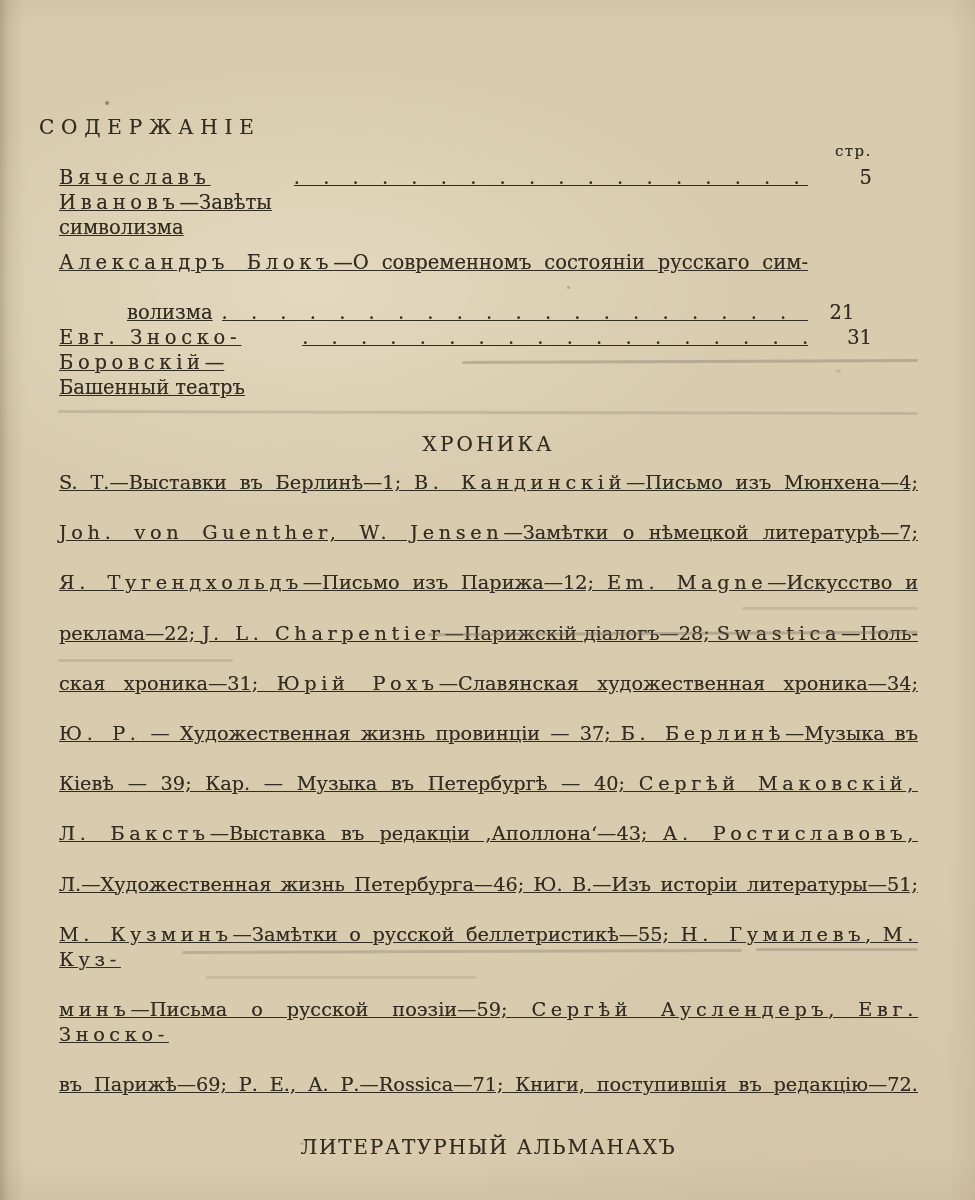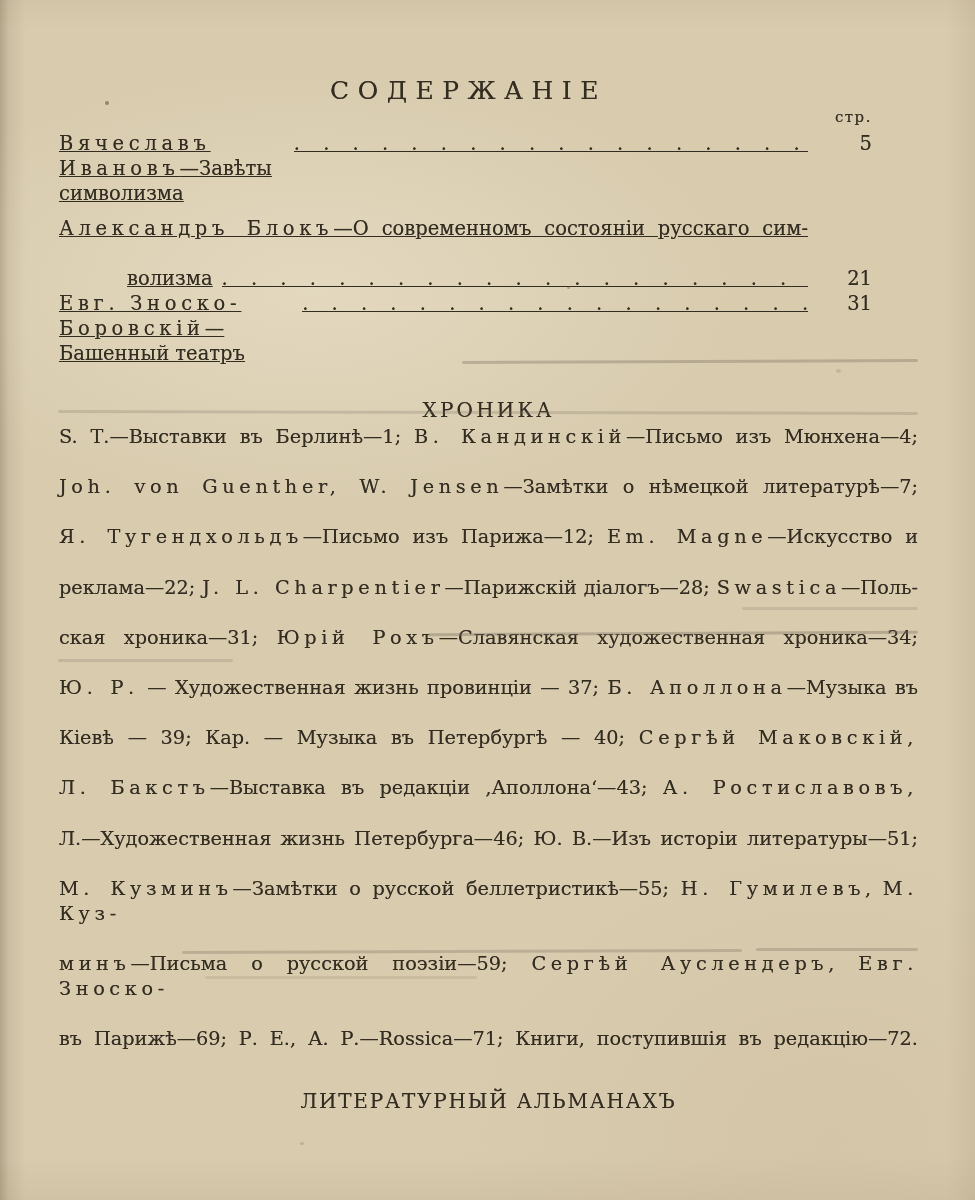--- a/index.html
+++ b/index.html
@@ -15,23 +15,23 @@
       linear-gradient(0deg, rgba(120,95,70,.08) 0px, transparent 45px),
       linear-gradient(180deg, rgba(120,95,70,.06) 0px, transparent 30px),
       #d8cbae;
     font-family:"DejaVu Serif","Liberation Serif",serif;
     color:#332c21;
   }
   .content { position:absolute; left:59px; top:0; width:859px; }
   .ink { text-shadow: 0 0 .5px rgba(51,44,33,.55); }
 
   .title {
-    margin-top:76px;
-    text-align:center;
-    font-size:25px;
+    margin-top:115px;
+    text-align:left;
+    font-size:20px;
     letter-spacing:.34em;
     transform:translateX(-20px);
     white-space:nowrap;
   }
   .str-label {
     margin-top:3px;
     text-align:right;
     padding-right:46px;
     font-size:15px;
     letter-spacing:.1em;
@@ -43,33 +43,33 @@
   .toc-entry.tight { margin-bottom:0; }
   .tline { padding-right:110px;text-decoration:underline; }
   .tline.flexline { display:flex; align-items:baseline; }
   .tline.cont { padding-left:68px; }
   .leader {
     flex:1 1 auto; overflow:hidden; white-space:nowrap;
     margin-left:9px; word-spacing:17px;
   }
   .pagenum { position:absolute; right:46px; width:60px; text-align:right; }
   .pagenum.l1 { top:0; }
-  .pagenum.l2 { bottom:0; }
+  .pagenum.l2 { bottom:0;text-align:center; }
 
   
   .sec-heading {
     text-align:center; font-size:20px; letter-spacing:.16em;
     line-height:28px; white-space:nowrap;
   }
   .h-chronicle { margin-top:30px; }
   .h-almanac { margin-top:11px; letter-spacing:.09em; }
 
   
   .para { font-size:19.3px; }
-  .p-chronicle { line-height:25.1px; }
+  .p-chronicle { margin-top:12px; line-height:25.1px;text-decoration:underline; }
   .jline { text-align:justify; }
   .jline::after { content:""; display:inline-block; width:100%; height:0; }
 
   .sp { letter-spacing:.24em; }
 
   
   .mark {
     position:absolute; height:3px; border-radius:3px;
     background:rgba(122,112,97,.45);
   }
@@ -124,21 +124,21 @@
       </div>
     </div>
 
     <div class="sec-heading h-chronicle">ХРОНИКА</div>
     <div class="para p-chronicle">
         <div class="jline"><span>S. Т.—Выставки въ Берлинѣ—1; </span><span class="sp">В. Кандинскій</span><span>—Письмо изъ Мюнхена—4;</span></div>
         <div class="jline"><span class="sp">Joh. von Guenther, W. Jensen</span><span>—Замѣтки о нѣмецкой литературѣ—7;</span></div>
         <div class="jline"><span class="sp">Я. Тугендхольдъ</span><span>—Письмо изъ Парижа—12; </span><span class="sp">Em. Magne</span><span>—Искусство и</span></div>
         <div class="jline"><span>реклама—22; </span><span class="sp">J. L. Charpentier</span><span>—Парижскій діалогъ—28; </span><span class="sp">Swastica</span><span>—Поль-</span></div>
         <div class="jline"><span>ская хроника—31; </span><span class="sp">Юрій Рохъ</span><span>—Славянская художественная хроника—34;</span></div>
-        <div class="jline"><span class="sp">Ю. Р.</span><span> — Художественная жизнь провинціи — 37; </span><span class="sp">Б. Аполлона</span><span>—Музыка въ</span></div>
+        <div class="jline"><span class="sp">Ю. Р.</span><span> — Художественная жизнь провинціи — 37; </span><span class="sp">Б. Берлинѣ</span><span>—Музыка въ</span></div>
         <div class="jline"><span>Кіевѣ — 39; Кар. — Музыка въ Петербургѣ — 40; </span><span class="sp">Сергѣй Маковскій,</span></div>
         <div class="jline"><span class="sp">Л. Бакстъ</span><span>—Выставка въ редакціи ‚Аполлона‘—43; </span><span class="sp">А. Ростиславовъ,</span></div>
         <div class="jline"><span>Л.—Художественная жизнь Петербурга—46; Ю. В.—Изъ исторіи литературы—51;</span></div>
         <div class="jline"><span class="sp">М. Кузминъ</span><span>—Замѣтки о русской беллетристикѣ—55; </span><span class="sp">Н. Гумилевъ</span><span>, </span><span class="sp">М. Куз-</span></div>
         <div class="jline"><span class="sp">минъ</span><span>—Письма о русской поэзіи—59; </span><span class="sp">Сергѣй Ауслендеръ</span><span>, </span><span class="sp">Евг. Зноско-</span></div>
         <div class="jline"><span>въ Парижѣ—69; Р. Е., А. Р.—Rossica—71; Книги, поступившія въ редакцію—72.</span></div>
       </div>
 
     <div class="sec-heading h-almanac">ЛИТЕРАТУРНЫЙ АЛЬМАНАХЪ</div>
 

